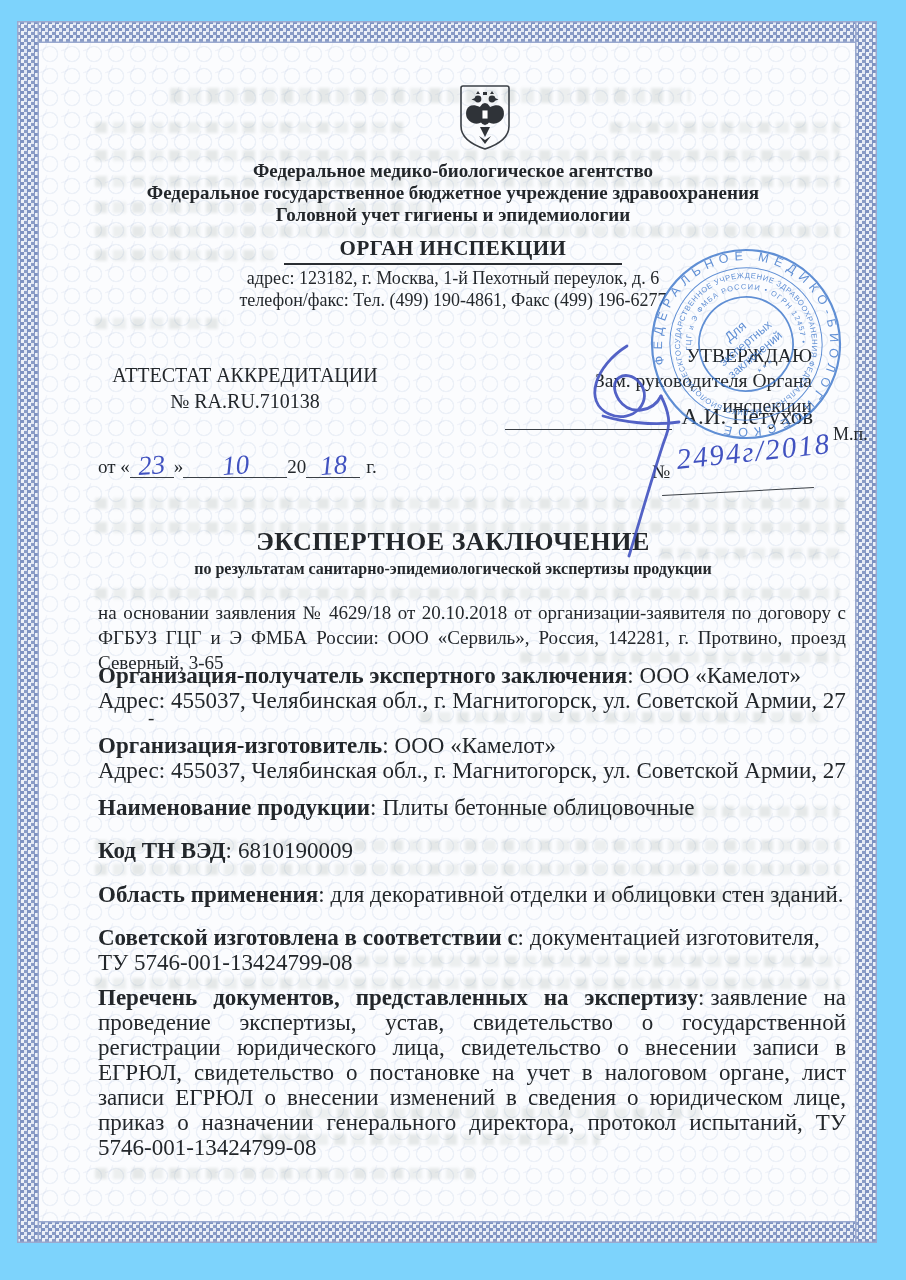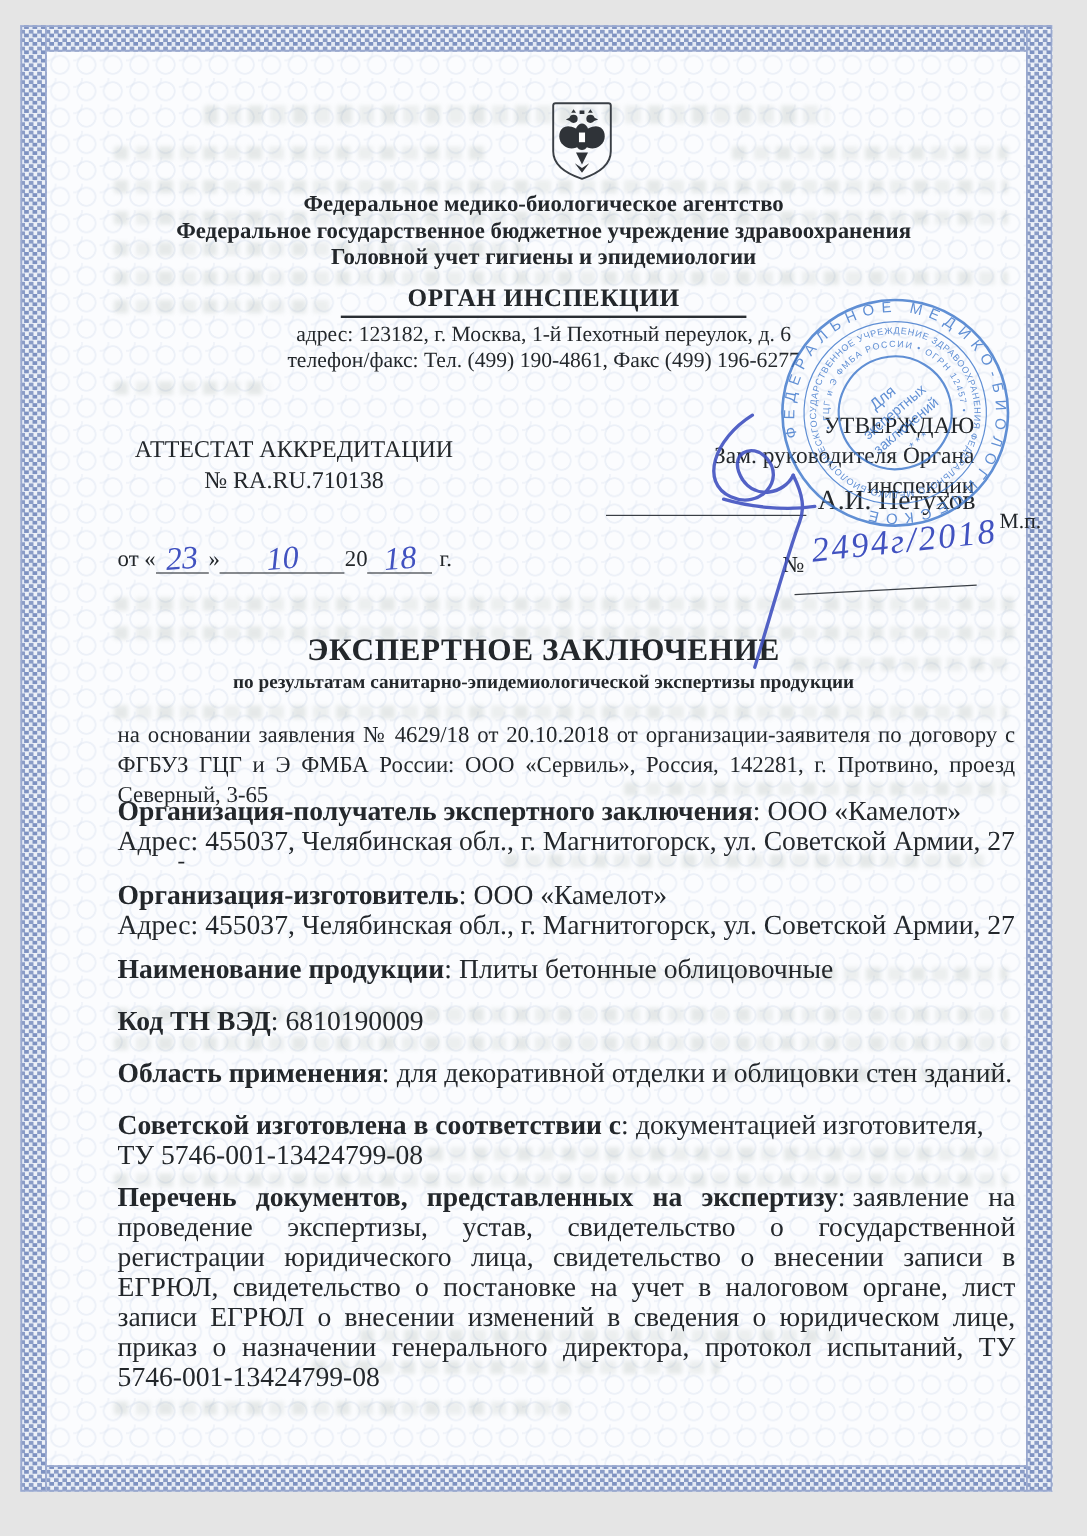--- a/index.html
+++ b/index.html
@@ -1,18 +1,18 @@
 <!DOCTYPE html>
 <html lang="ru"><head>
 <meta charset="utf-8">
 <style>
   html,body{margin:0;padding:0;background:#ffffff;}
   .page{
     position:relative;width:906px;height:1280px;overflow:hidden;
-    background:#e5e5e5;
+    background:#7dd3fc;
     font-family:"Liberation Serif","DejaVu Serif",serif;
     color:#23272b;
   }
   
   .band{
     position:absolute;
     background:conic-gradient(#7e92c1 25%, #edf1f8 0 50%, #8a9cc6 0 75%, #e3e9f4 0) 0 0/7px 7px;
     box-shadow:inset 0 0 0 1.5px #9aa9cf;
   }
   .band-top{left:17px;top:21px;width:860px;height:22px;}

